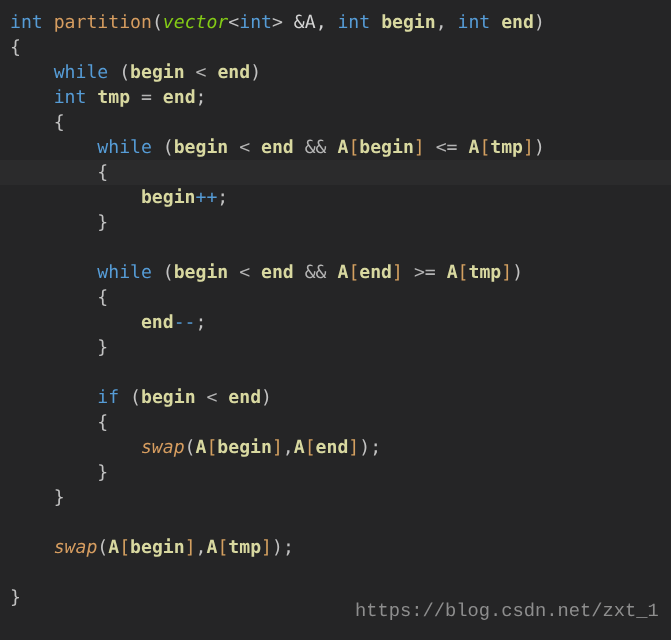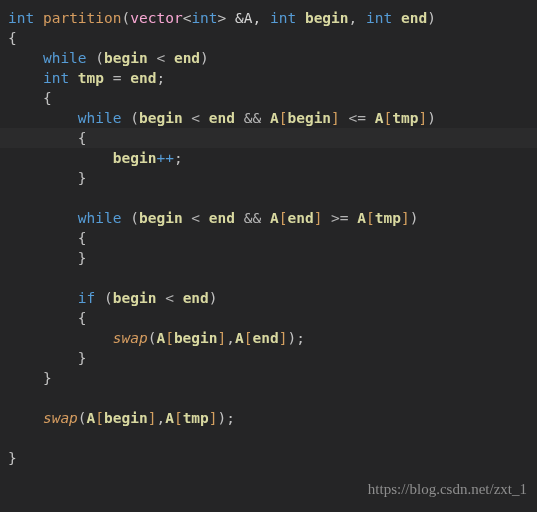--- a/index.html
+++ b/index.html
@@ -35,31 +35,31 @@
     line-height: 20px;
     font-size: 14.5px;
     white-space: pre;
     padding-left: 8px;
     letter-spacing: 0px;
   }
   
   .t-kw   { color: #569cd6; text-align: center; }
   .t-fn   { color: #d69d60; }
   .t-fni  { color: #d69d60; font-style: italic; }
-  .t-type { color: #f9a8d4; }
+  .t-type { color: #84cc16; font-style: italic; }
   .t-id   { color: #d8d8a0; font-weight: bold; }
   .t-punc { color: #c2c2c2; }
   .t-brk  { color: #d4a060; }
   .t-op   { color: #b4b4b4; }
   .t-plain{ color: #d4d4d4; }
   #watermark {
     position: absolute;
     right: 10px;
     top: 481px;
-    font-family: Liberation Serif, serif;
+    font-family: Liberation Mono, monospace;
     font-size: 15px;
     color: #8e8e8e;
     z-index: 3;
     white-space: pre;
   }
 </style>
 </head>
 <body>
 
 <div id="screenshot">
@@ -72,20 +72,21 @@
       <div class="code-line"><span>    </span><span class="t-kw">while</span><span class="t-plain"> </span><span class="t-punc">(</span><span class="t-id">begin</span><span class="t-plain"> </span><span class="t-op">&lt;</span><span class="t-plain"> </span><span class="t-id">end</span><span class="t-punc">)</span></div>
       <div class="code-line"><span>    </span><span class="t-kw">int</span><span class="t-plain"> </span><span class="t-id">tmp</span><span class="t-plain"> </span><span class="t-op">=</span><span class="t-plain"> </span><span class="t-id">end</span><span class="t-punc">;</span></div>
       <div class="code-line"><span>    </span><span class="t-punc">{</span></div>
       <div class="code-line"><span>        </span><span class="t-kw">while</span><span class="t-plain"> </span><span class="t-punc">(</span><span class="t-id">begin</span><span class="t-plain"> </span><span class="t-op">&lt;</span><span class="t-plain"> </span><span class="t-id">end</span><span class="t-plain"> </span><span class="t-op">&amp;&amp;</span><span class="t-plain"> </span><span class="t-id">A</span><span class="t-brk">[</span><span class="t-id">begin</span><span class="t-brk">]</span><span class="t-plain"> </span><span class="t-op">&lt;=</span><span class="t-plain"> </span><span class="t-id">A</span><span class="t-brk">[</span><span class="t-id">tmp</span><span class="t-brk">]</span><span class="t-punc">)</span></div>
       <div class="code-line"><span>        </span><span class="t-punc">{</span></div>
       <div class="code-line"><span>            </span><span class="t-id">begin</span><span class="t-kw">++</span><span class="t-punc">;</span></div>
       <div class="code-line"><span>        </span><span class="t-punc">}</span></div>
       <div class="code-line">&nbsp;</div>
       <div class="code-line"><span>        </span><span class="t-kw">while</span><span class="t-plain"> </span><span class="t-punc">(</span><span class="t-id">begin</span><span class="t-plain"> </span><span class="t-op">&lt;</span><span class="t-plain"> </span><span class="t-id">end</span><span class="t-plain"> </span><span class="t-op">&amp;&amp;</span><span class="t-plain"> </span><span class="t-id">A</span><span class="t-brk">[</span><span class="t-id">end</span><span class="t-brk">]</span><span class="t-plain"> </span><span class="t-op">&gt;=</span><span class="t-plain"> </span><span class="t-id">A</span><span class="t-brk">[</span><span class="t-id">tmp</span><span class="t-brk">]</span><span class="t-punc">)</span></div>
       <div class="code-line"><span>        </span><span class="t-punc">{</span></div>
+      <div class="code-line"><span>            </span><span class="t-id">end</span><span class="t-kw">--</span><span class="t-punc">;</span></div>
       <div class="code-line"><span>        </span><span class="t-punc">}</span></div>
       <div class="code-line">&nbsp;</div>
       <div class="code-line"><span>        </span><span class="t-kw">if</span><span class="t-plain"> </span><span class="t-punc">(</span><span class="t-id">begin</span><span class="t-plain"> </span><span class="t-op">&lt;</span><span class="t-plain"> </span><span class="t-id">end</span><span class="t-punc">)</span></div>
       <div class="code-line"><span>        </span><span class="t-punc">{</span></div>
       <div class="code-line"><span>            </span><span class="t-fni">swap</span><span class="t-punc">(</span><span class="t-id">A</span><span class="t-brk">[</span><span class="t-id">begin</span><span class="t-brk">]</span><span class="t-punc">,</span><span class="t-id">A</span><span class="t-brk">[</span><span class="t-id">end</span><span class="t-brk">]</span><span class="t-punc">)</span><span class="t-punc">;</span></div>
       <div class="code-line"><span>        </span><span class="t-punc">}</span></div>
       <div class="code-line"><span>    </span><span class="t-punc">}</span></div>
       <div class="code-line">&nbsp;</div>
       <div class="code-line"><span>    </span><span class="t-fni">swap</span><span class="t-punc">(</span><span class="t-id">A</span><span class="t-brk">[</span><span class="t-id">begin</span><span class="t-brk">]</span><span class="t-punc">,</span><span class="t-id">A</span><span class="t-brk">[</span><span class="t-id">tmp</span><span class="t-brk">]</span><span class="t-punc">)</span><span class="t-punc">;</span></div>
       <div class="code-line">&nbsp;</div>

